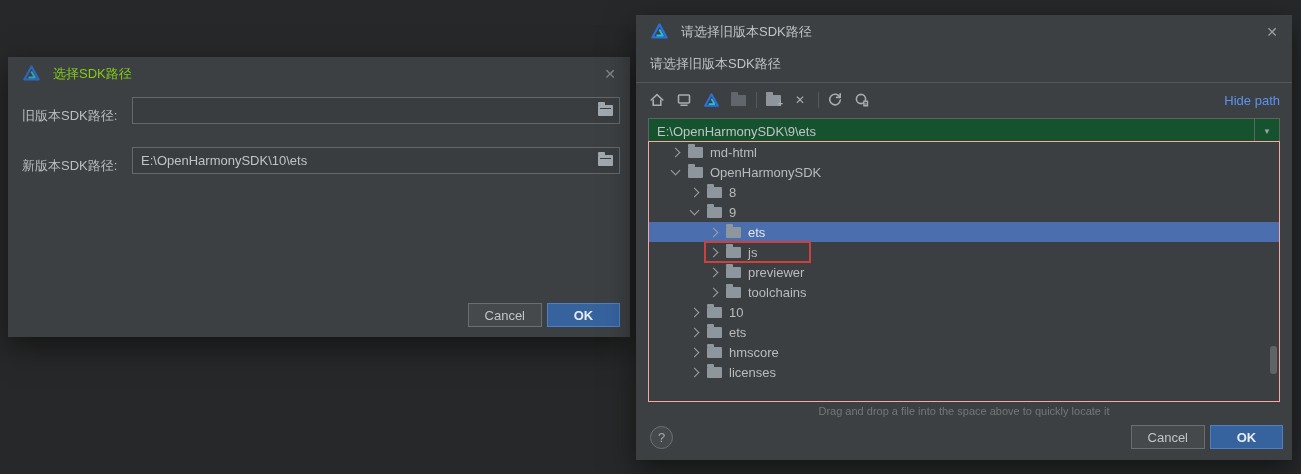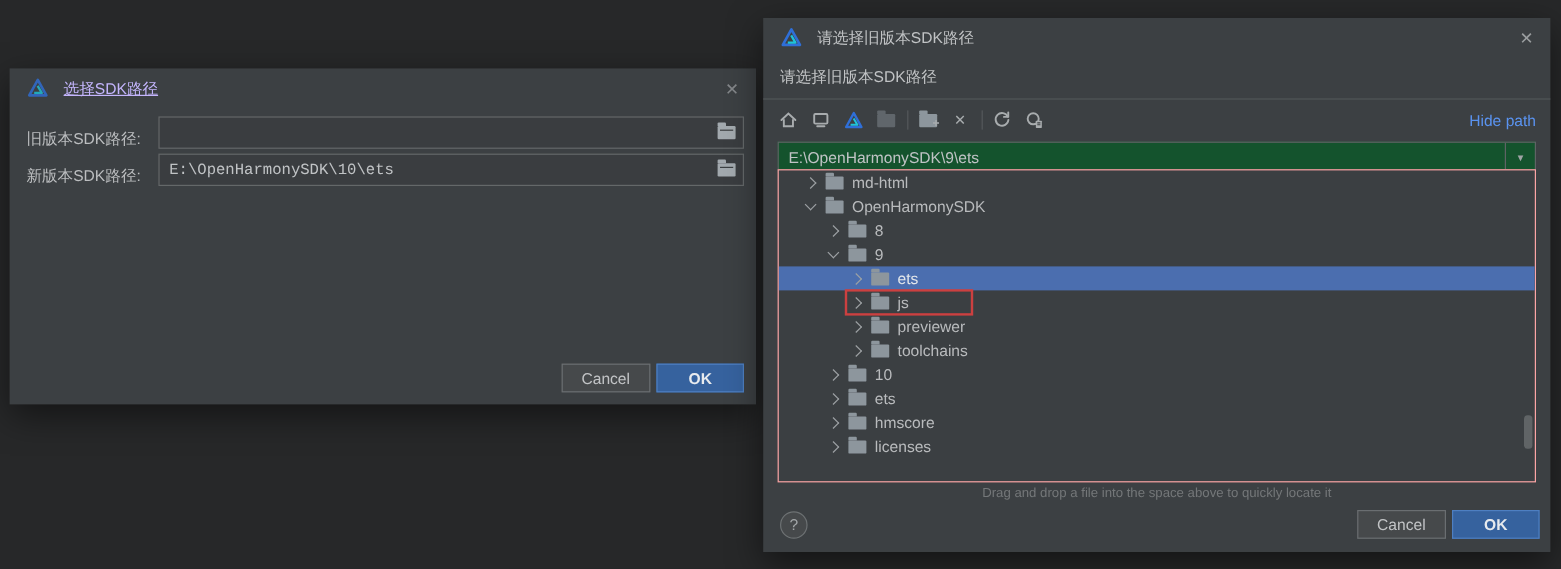--- a/index.html
+++ b/index.html
@@ -14,37 +14,37 @@
   }
   .dialog {
     position:absolute;
     background:#3c4043;
     box-shadow:0 10px 28px rgba(0,0,0,.5);
   }
   
   #left-dialog { left:8px; top:57px; width:622px; height:280px; }
   .titlebar { display:flex; align-items:center; height:33px; padding:0 14px; }
   .titlebar .logo { width:19px; height:19px; margin-right:12px; flex:none; }
-  #left-dialog .title { color:#c4b5fd;text-decoration:underline; }
+  #left-dialog .title { color:#84cc16; }
   #right-dialog .title { color:#c1c3c5; }
   .close-x { margin-left:auto; color:#9b9ea0; font-size:14px; cursor:pointer; line-height:1; }
   #left-dialog .close-x { color:#84878a; }
   .form-row { position:absolute; left:14px; right:10px; display:flex; align-items:center; }
   #row-old { top:39px; }
-  #row-new { top:70px; }
+  #row-new { top:89px; }
   .form-label { width:110px; color:#bcbec0; flex:none;margin-top:11px; }
   .field {
     flex:1; height:27px; background:#3a3d40; border:1px solid #646869;
     color:#c0c3c5; font-size:13px; padding:0 28px 0 8px;
     font-family:"Liberation Sans", sans-serif;
     position:relative; display:flex; align-items:center;
   }
   .field input {
     flex:1; background:transparent; border:none; outline:none;
-    color:#c0c3c5; font-size:13px; font-family:Liberation Mono, monospace;
+    color:#c0c3c5; font-size:13px; font-family:Liberation Sans, sans-serif;
   }
   .field .folder-btn { position:absolute; right:6px; top:6px; }
   
   .fold { width:15px; height:11px; background:#8d969d; border-radius:1px; position:relative; display:inline-block; }
   .fold::before { content:''; position:absolute; top:-3px; left:0; width:7px; height:3px; background:inherit; border-radius:1px 1px 0 0; }
   .fold.lite { background:#a2a9ae; }
   .fold.lite::after { content:''; position:absolute; left:2px; top:3px; right:2px; height:1px; background:#3c4043; }
   .footer-btns { position:absolute; right:10px; bottom:10px; display:flex; gap:5px; }
   .btn {
     min-width:70px; height:24px; padding:0 16px;

